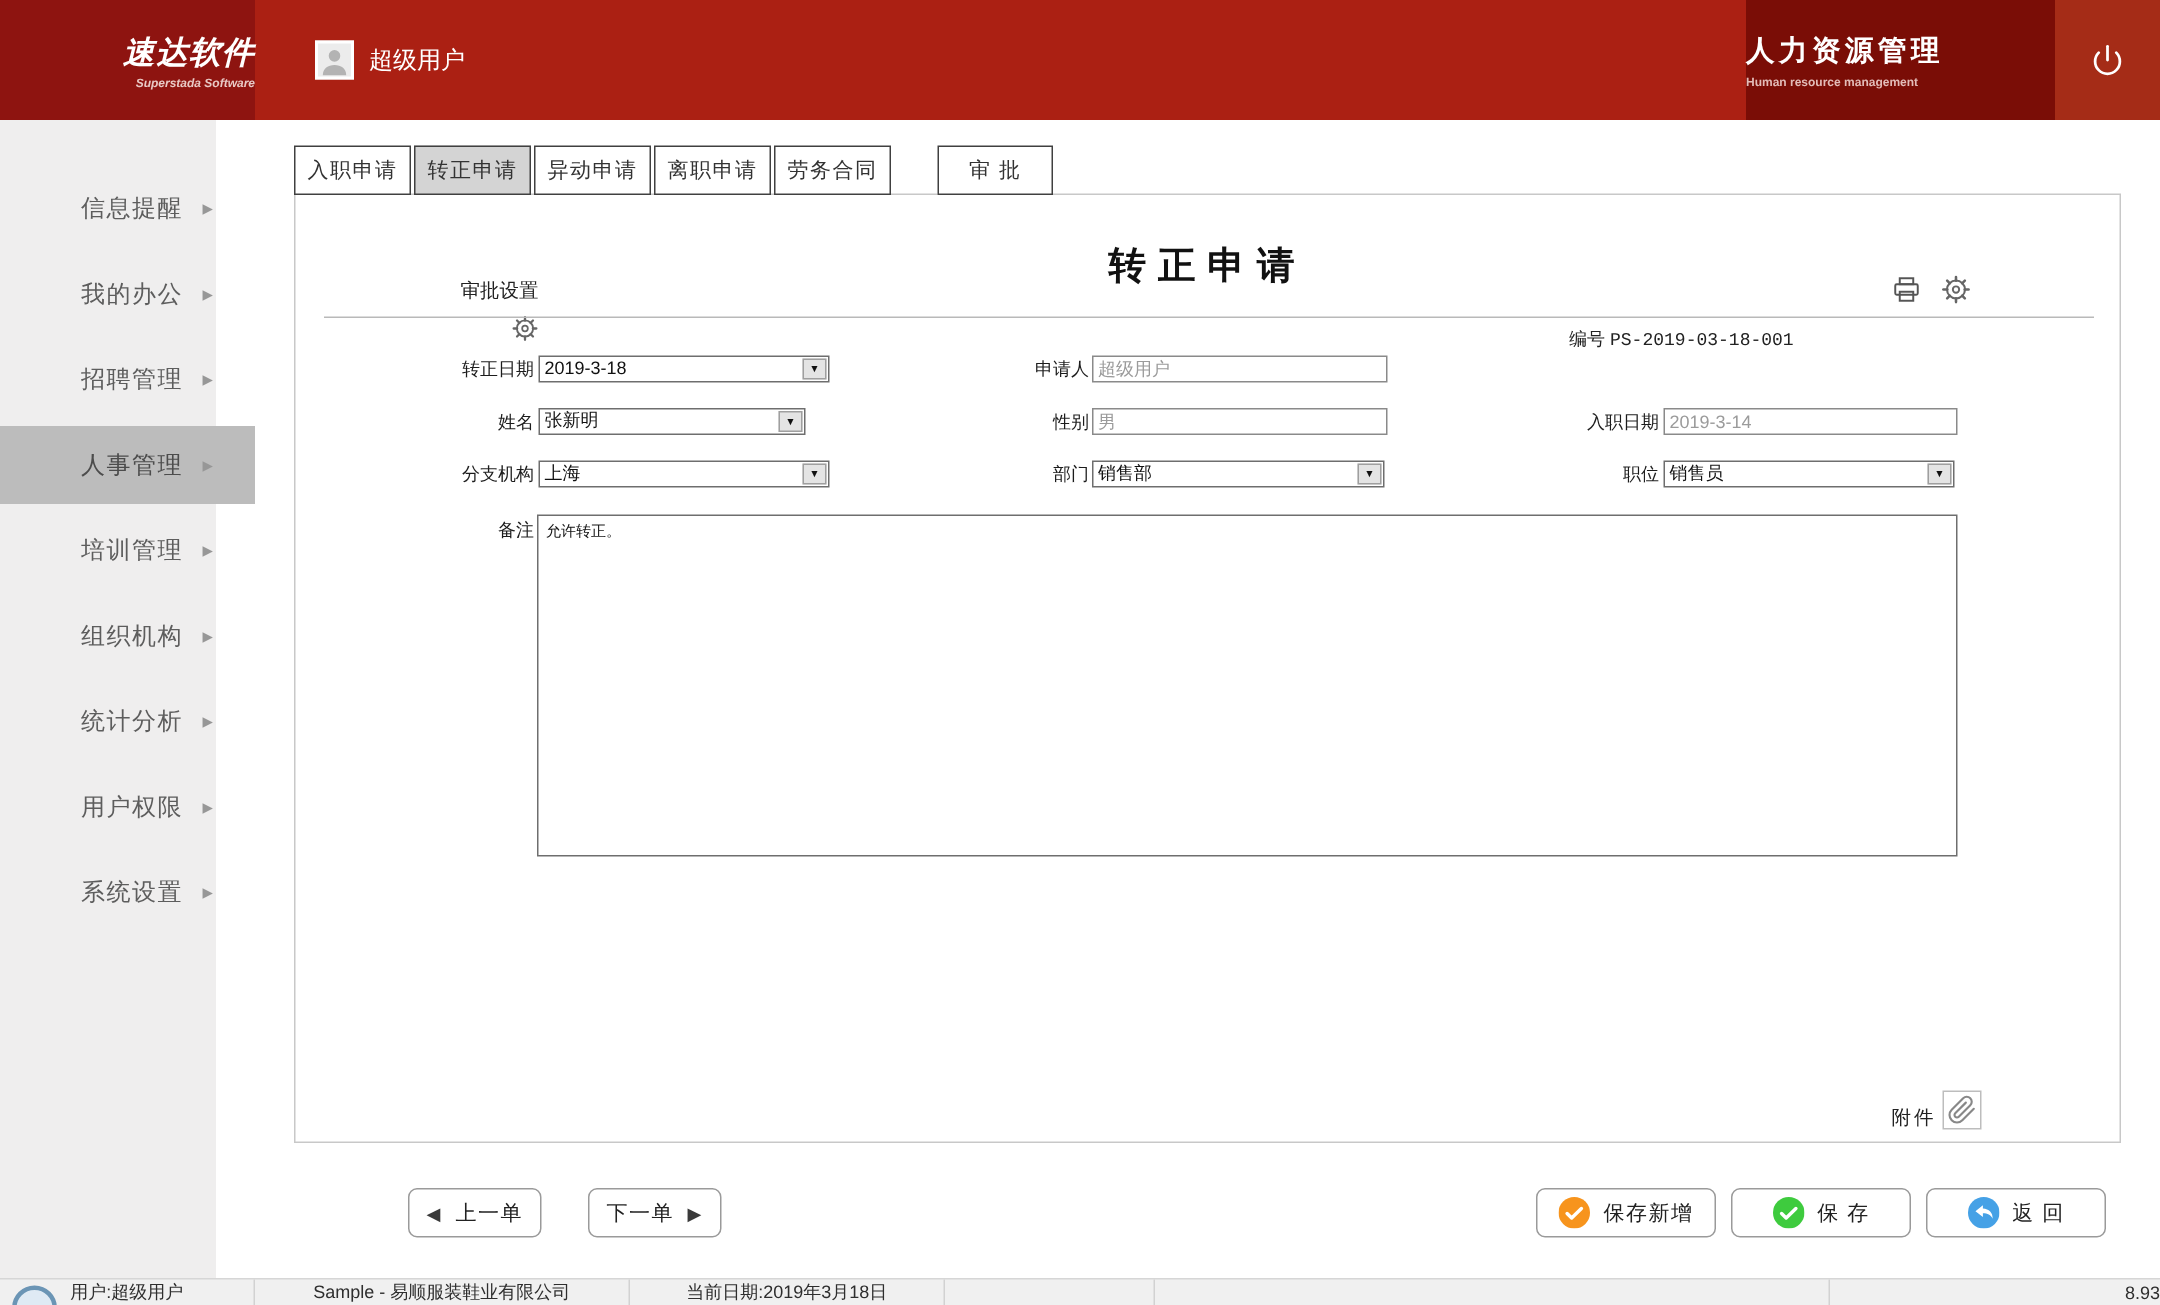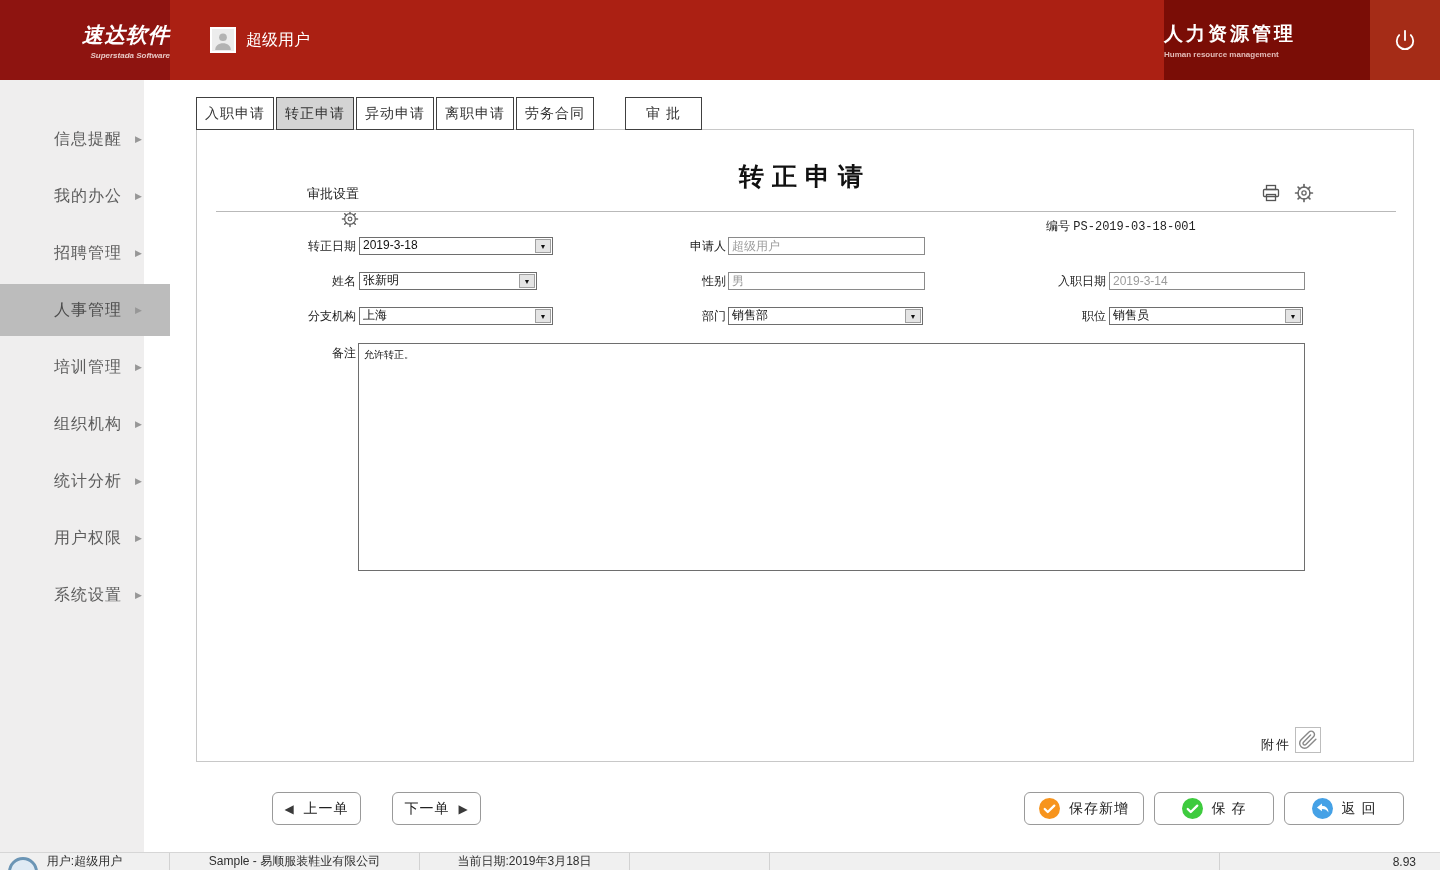--- a/index.html
+++ b/index.html
@@ -77,21 +77,21 @@
     justify-content:center; gap:9px; font-size:14px; color:#222; cursor:pointer; letter-spacing:1px; }
   .navbtn { width:89px; }
   .actbtn { width:120px; }
   .tri { font-size:12px; color:#3a3a3a; }
 
   
   .statusbar { position:absolute; left:0; top:852px; width:1440px; height:18px; background:#f0f0f0;
     border-top:1px solid #d6d6d6; display:flex; align-items:stretch; font-size:12px; color:#2e2e2e; }
   .statusbar .cell { border-right:1px solid #d2d2d2; display:flex; align-items:center;
     justify-content:center; }
-  .statusbar .cell.right { justify-content:flex-end; padding-right:24px; border-right:none; }
+  .statusbar .cell.right { justify-content:flex-end; padding-right:0; border-right:none; }
   .float-circle { position:absolute; left:8px; top:857px; width:30px; height:30px;
     border-radius:50%; border:3px solid #6b95b5; background:#dfeaf4; cursor:pointer; }
 </style>
 </head>
 <body>
 
 <div class="header">
   <div class="logo-block">
     <div class="logo-title">速达软件</div>
     <div class="logo-sub">Superstada Software</div>

